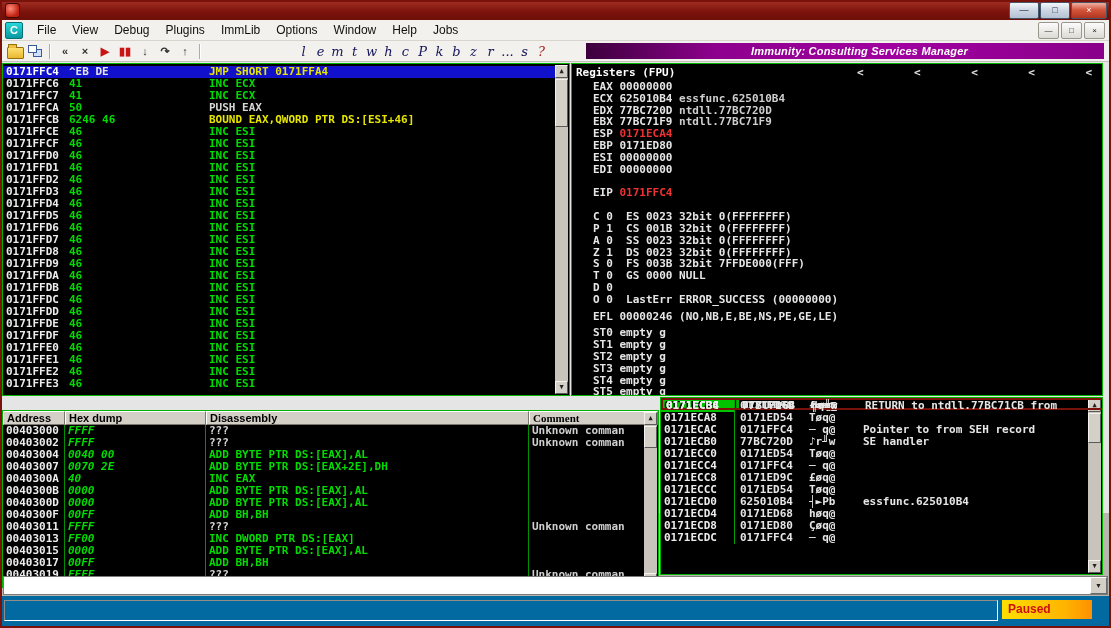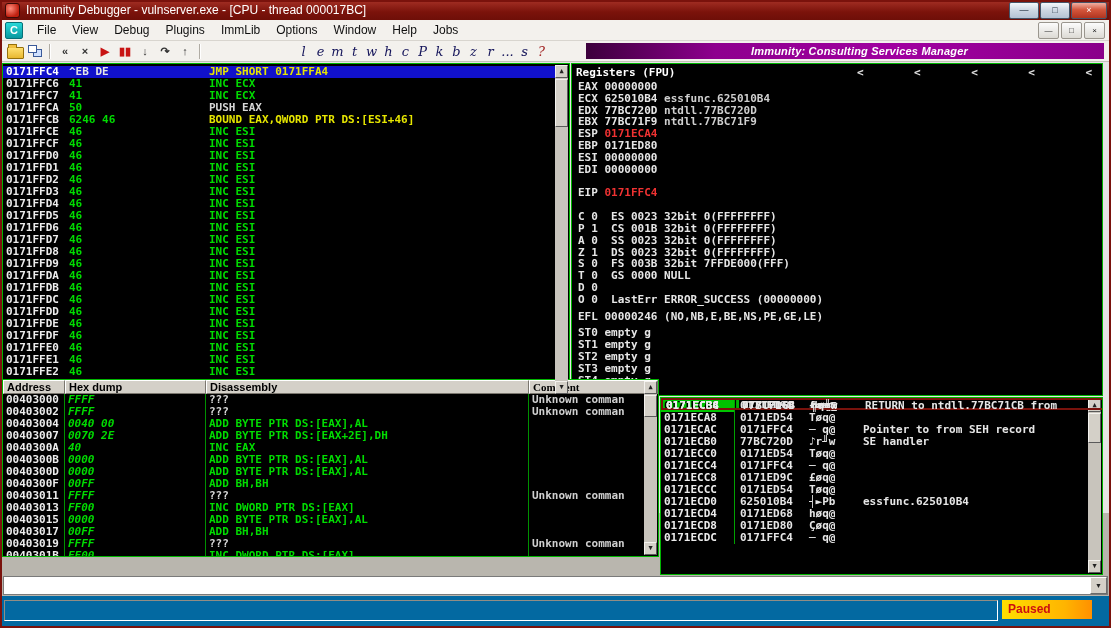--- a/index.html
+++ b/index.html
@@ -36,39 +36,39 @@
   .tb-letters{display:flex;margin-left:90px;}
   .tb-letter{width:17px;text-align:center;font-family:"DejaVu Serif",serif;font-style:italic;font-size:13px;color:#14145a;}
   .tb-letter:last-child{color:#a02020;}
   .banner{margin-left:auto;margin-right:7px;width:489px;height:16px;background:linear-gradient(90deg,#3c003c,#8e008e 25%,#a000a0 60%,#8a008a);color:#fff;font-weight:bold;font-style:italic;font-size:11px;display:flex;align-items:center;justify-content:center;letter-spacing:.2px;padding-left:29px;}
 
   
   .workspace{position:absolute;top:62px;left:0;width:1111px;height:451px;background:#e5e5e5;}
   .pane{position:absolute;background:#000;border:1px solid #00b400;box-sizing:border-box;overflow:hidden;font-family:"DejaVu Sans Mono",monospace;font-weight:bold;font-size:11px;color:#e6e6e6;}
   .disasm{left:2px;top:1px;width:568px;height:333px;}
   .registers{left:571px;top:1px;width:532px;height:333px;}
-  .dump{left:2px;top:317px;width:657px;height:178px;}
+  .dump{left:2px;top:348px;width:657px;height:178px;}
   .stack{left:660px;top:335px;width:443px;height:178px;}
 
   .rows{padding-top:2px;}
   .drow{display:flex;height:12px;line-height:12px;white-space:pre;margin-right:13px;}
   .da{width:66px;padding-left:3px;box-sizing:border-box;color:#ececec;flex:none;}
   .db{width:140px;flex:none;color:#00dc00;}
   .di{flex:1;}
   .di.jmp,.di.bound{color:#e6e600;}
   .di.inc{color:#00dc00;}
   .di.mov,.di.push{color:#d6d6d6;}
   .drow.sel{background:#1111cc;}
   .drow.sel .da{color:#ffffff;}
   .drow.sel .db{color:#e6e6e6;}
 
   
   .reg-head{display:flex;justify-content:space-between;align-items:center;height:14px;padding:1px 10px 0 4px;font-weight:bold;color:#fff;}
   .reg-arrows{display:flex;width:235px;justify-content:space-between;color:#e0e0e0;}
-  #reg-body{padding:2px 0 0 6px;}
+  #reg-body{padding:2px 0 0 21px;}
   .rline{height:11.8px;line-height:11.8px;white-space:pre;}
   .rline .note{color:#cfcfcf;}
   .rline .red{color:#f03232;}
   .gap{margin-top:12px;}
   .gap-sm{margin-top:5px;}
 
   
   .dump-head{display:flex;height:14px;background:#d4d0c8;font-size:11px;font-family:"Liberation Sans",sans-serif;font-weight:bold;color:#000;}
   .dh{box-sizing:border-box;padding-left:3px;line-height:13px;border-top:1px solid #fff;border-left:1px solid #fff;border-right:1px solid #7a766e;border-bottom:1px solid #7a766e;}
   .w1{width:62px;}.w2{width:141px;}.w3{width:323px;}.w4{flex:1;font-family:Liberation Serif, serif;}
@@ -106,21 +106,20 @@
   .status-field{position:absolute;left:2px;top:4px;width:992px;height:19px;border:1px solid;border-color:#918d84 #fff #fff #918d84;}
   .paused-badge{position:absolute;left:1000px;top:4px;width:90px;height:19px;background:linear-gradient(90deg,#ffdf00,#ffb400 70%,#ff9000);color:#cc1010;font-weight:bold;font-size:12px;line-height:19px;padding-left:6px;box-sizing:border-box;}
 </style>
 </head>
 <body>
 
 <div class="window">
 
   <div class="titlebar">
     <div class="app-icon"></div>
-    <div class="title-text">Immunity Debugger - vulnserver.exe - [CPU - thread 000017BC]</div>
     <div class="win-controls" id="win-controls">
         <div class="wbtn">
           <span>—</span>
         </div>
         <div class="wbtn">
           <span>□</span>
         </div>
         <div class="wbtn close">
           <span>×</span>
         </div>

